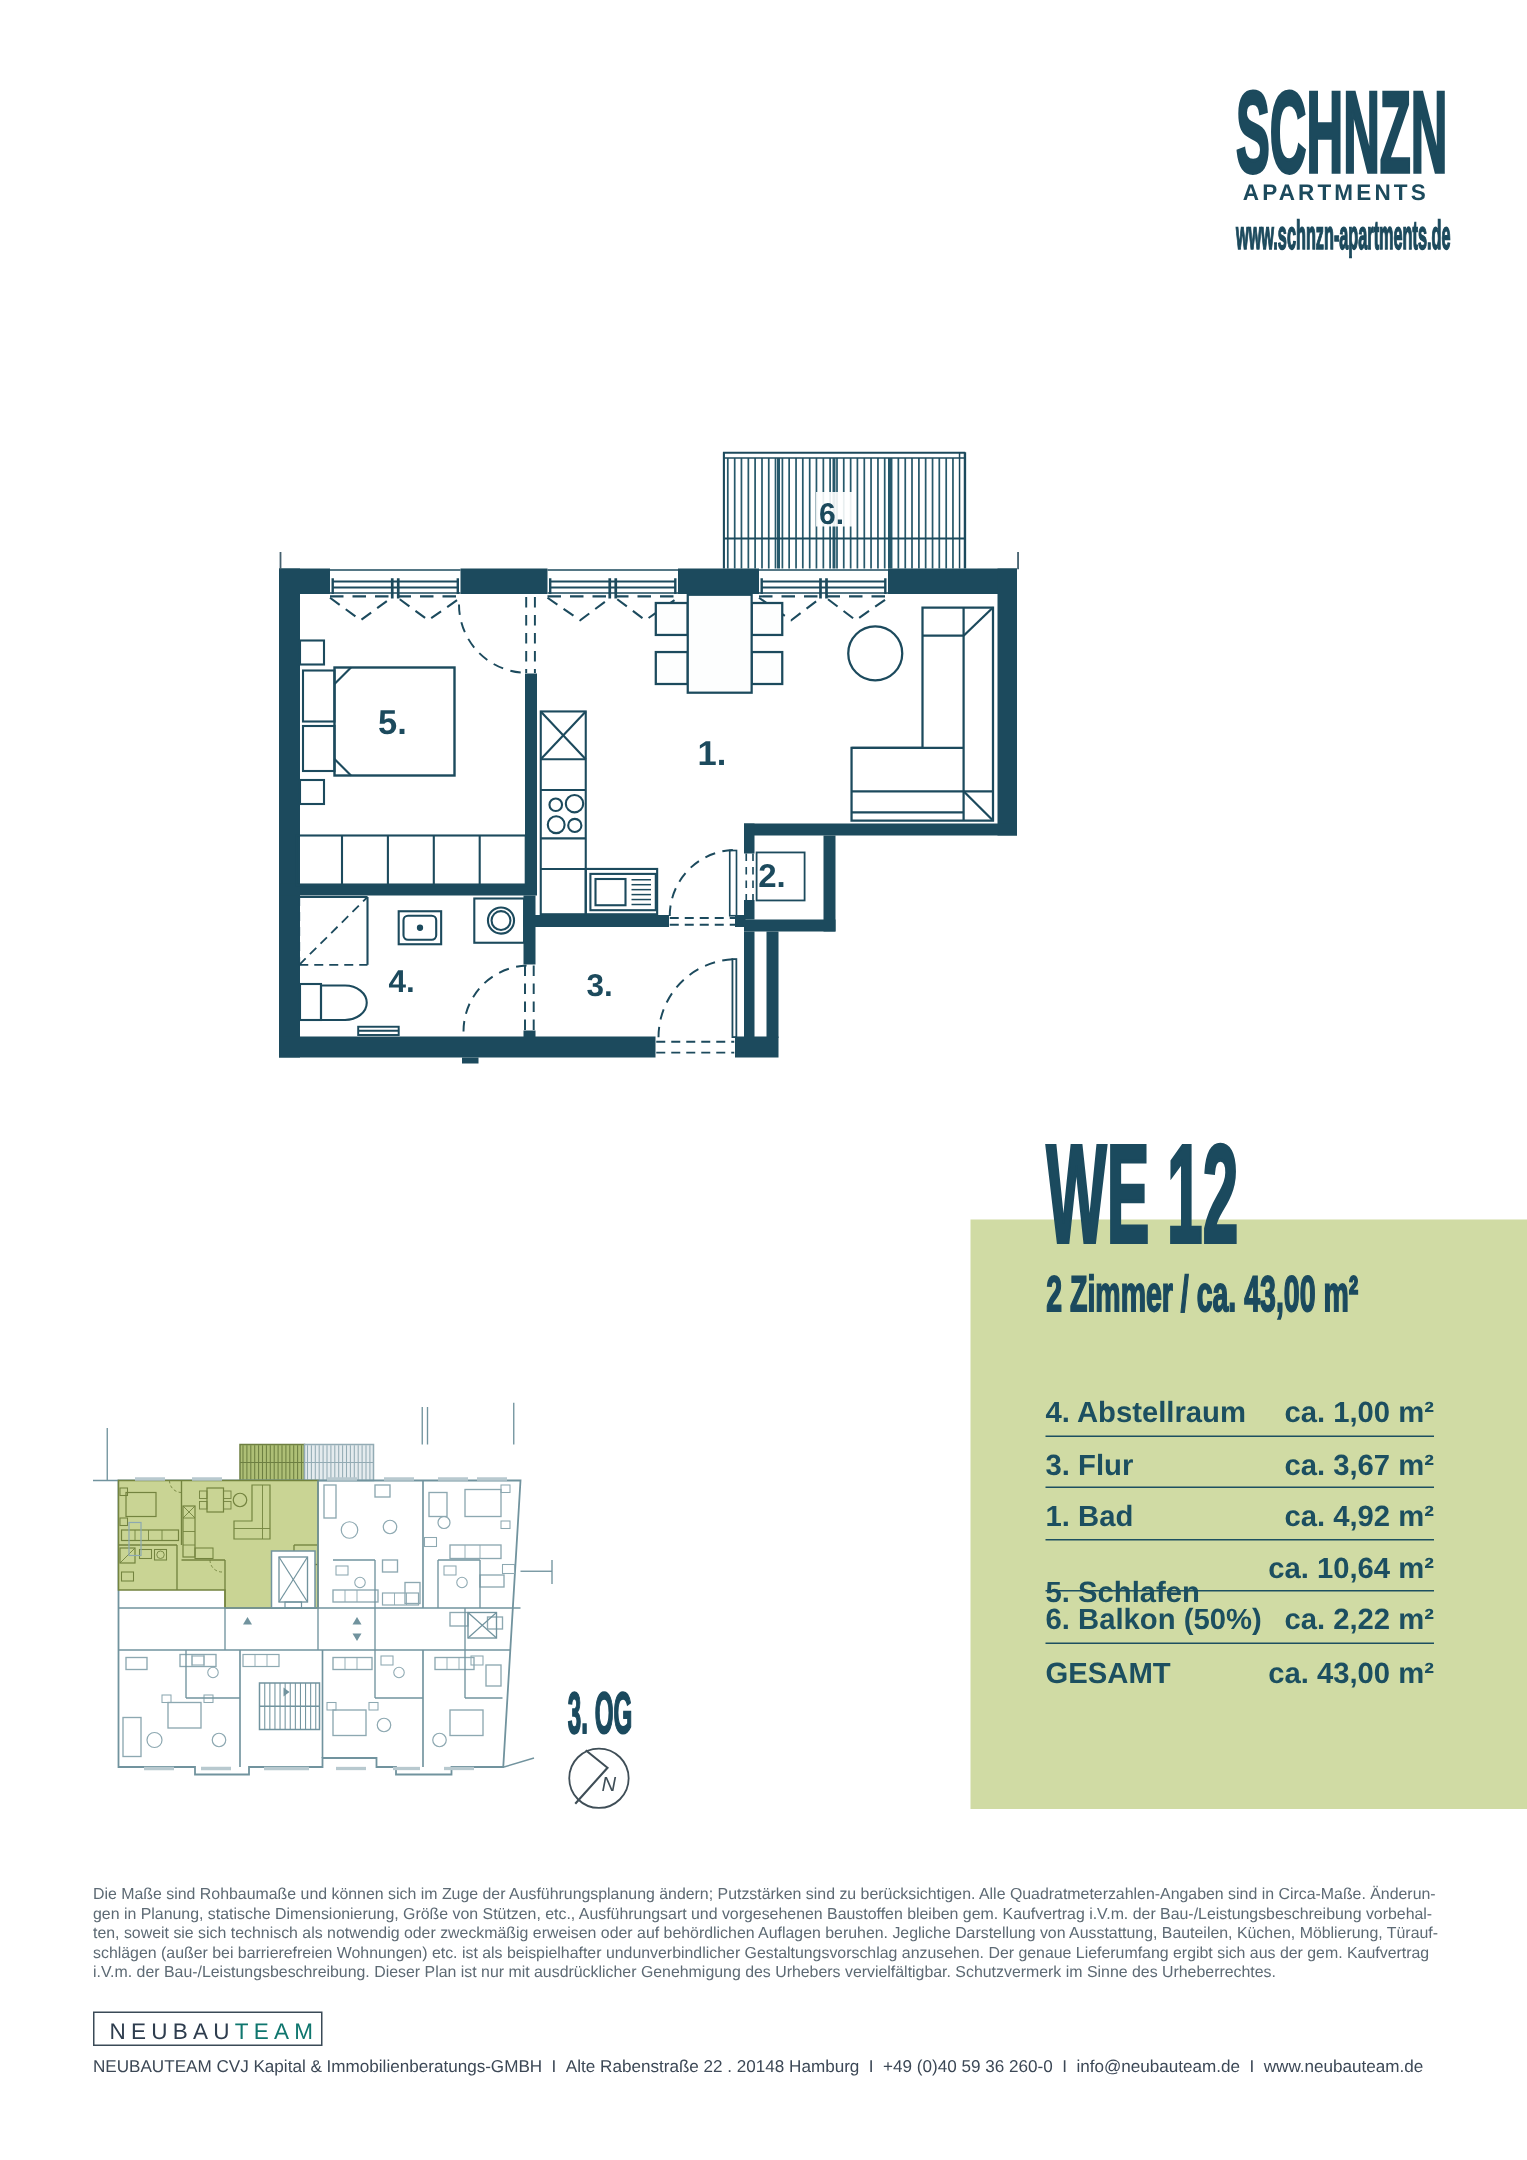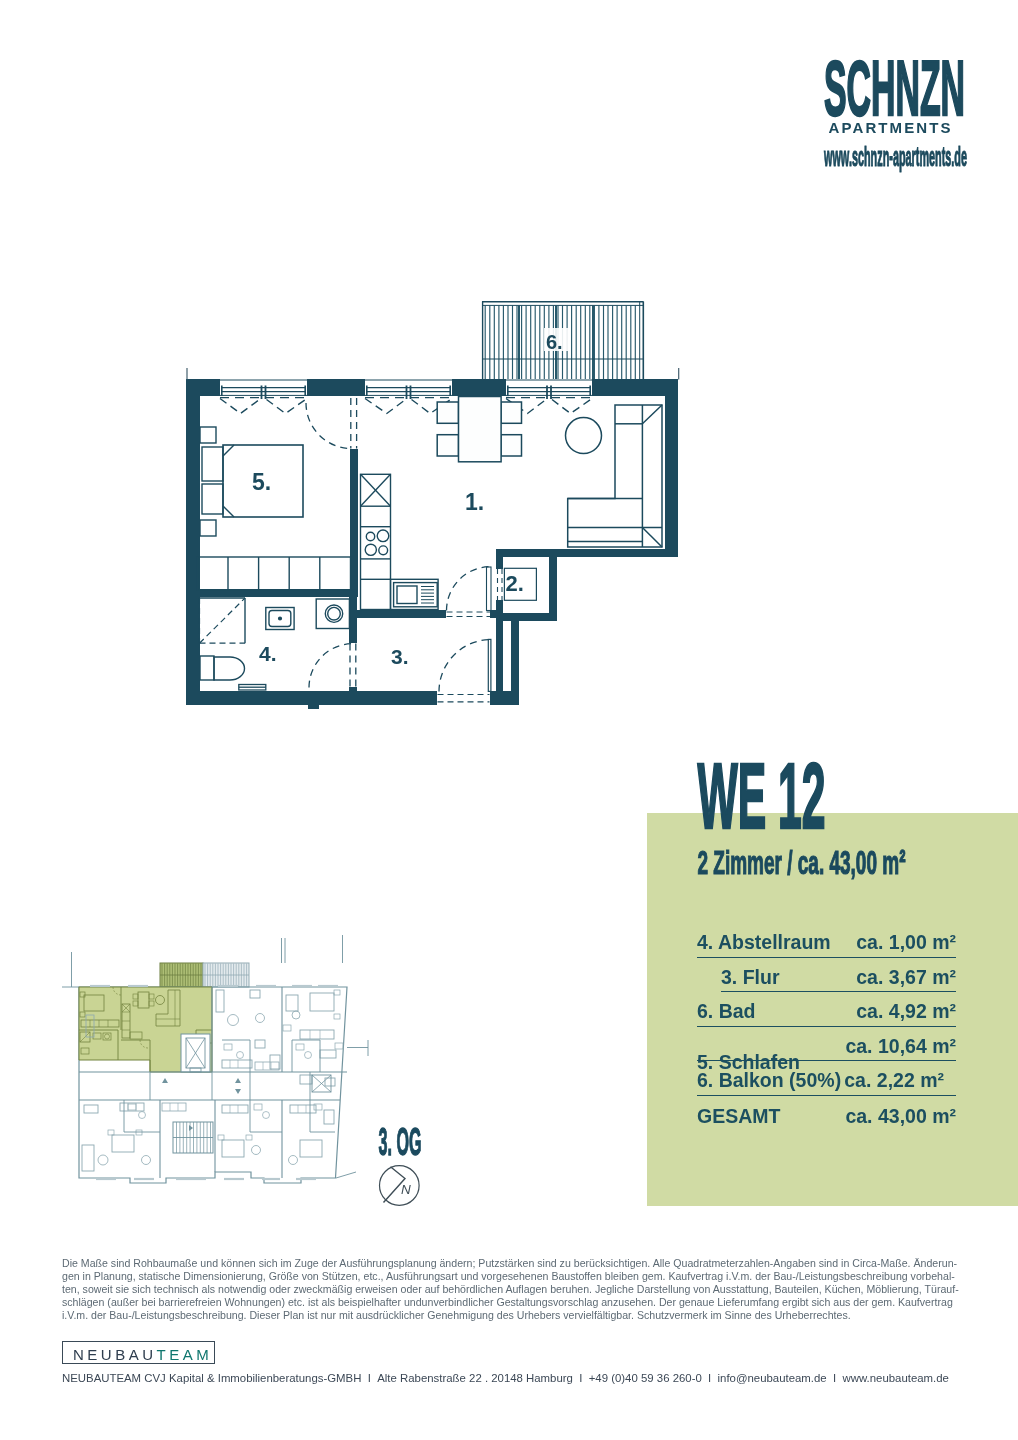--- a/index.html
+++ b/index.html
@@ -348,38 +348,38 @@
 </svg>
 
 <div class="abs" style="left:697px;top:923px;width:259px;z-index:3;font-weight:bold;font-size:19.5px;color:#1c4f60;">
 
 
   <div style="height:33.5px;border-bottom:1.2px solid #1c4f60;position:relative;">
       <span style="position:absolute;left:0;top:8px;">4. Abstellraum</span>
       <span style="position:absolute;right:0;top:8px;">ca. 1,00 m²</span>
     </div>
 
-  <div style="height:33.5px;border-bottom:1.2px solid #1c4f60;position:relative;margin-left:24px;">
+  <div style="height:33.5px;border-bottom:1.2px solid #1c4f60;position:relative;">
       <span style="position:absolute;left:0;top:8px;">3. Flur</span>
       <span style="position:absolute;right:0;top:8px;">ca. 3,67 m²</span>
     </div>
 
   <div style="height:33.5px;border-bottom:1.2px solid #1c4f60;position:relative;">
-      <span style="position:absolute;left:0;top:8px;">6. Bad</span>
+      <span style="position:absolute;left:0;top:8px;">1. Bad</span>
       <span style="position:absolute;right:0;top:8px;">ca. 4,92 m²</span>
     </div>
 
   <div style="height:33.5px;border-bottom:1.2px solid #1c4f60;position:relative;">
       <span style="position:absolute;left:0;top:8px;margin-top:16px;">5. Schlafen</span>
       <span style="position:absolute;right:0;top:8px;">ca. 10,64 m²</span>
     </div>
 
   <div style="height:33.5px;border-bottom:1.2px solid #1c4f60;position:relative;">
       <span style="position:absolute;left:0;top:8px;">6. Balkon (50%)</span>
-      <span style="position:absolute;right:12px;top:8px;">ca. 2,22 m²</span>
+      <span style="position:absolute;right:0;top:8px;">ca. 2,22 m²</span>
     </div>
 
   <div style="height:33.5px;position:relative;">
       <span style="position:absolute;left:0;top:9px;">GESAMT</span>
       <span style="position:absolute;right:0;top:9px;">ca. 43,00 m²</span>
     </div>
 </div>
 
 <svg class="abs" style="left:55px;top:935px;" width="405" height="280" viewBox="55 935 405 280">
   <g id="miniplan" fill="none">

